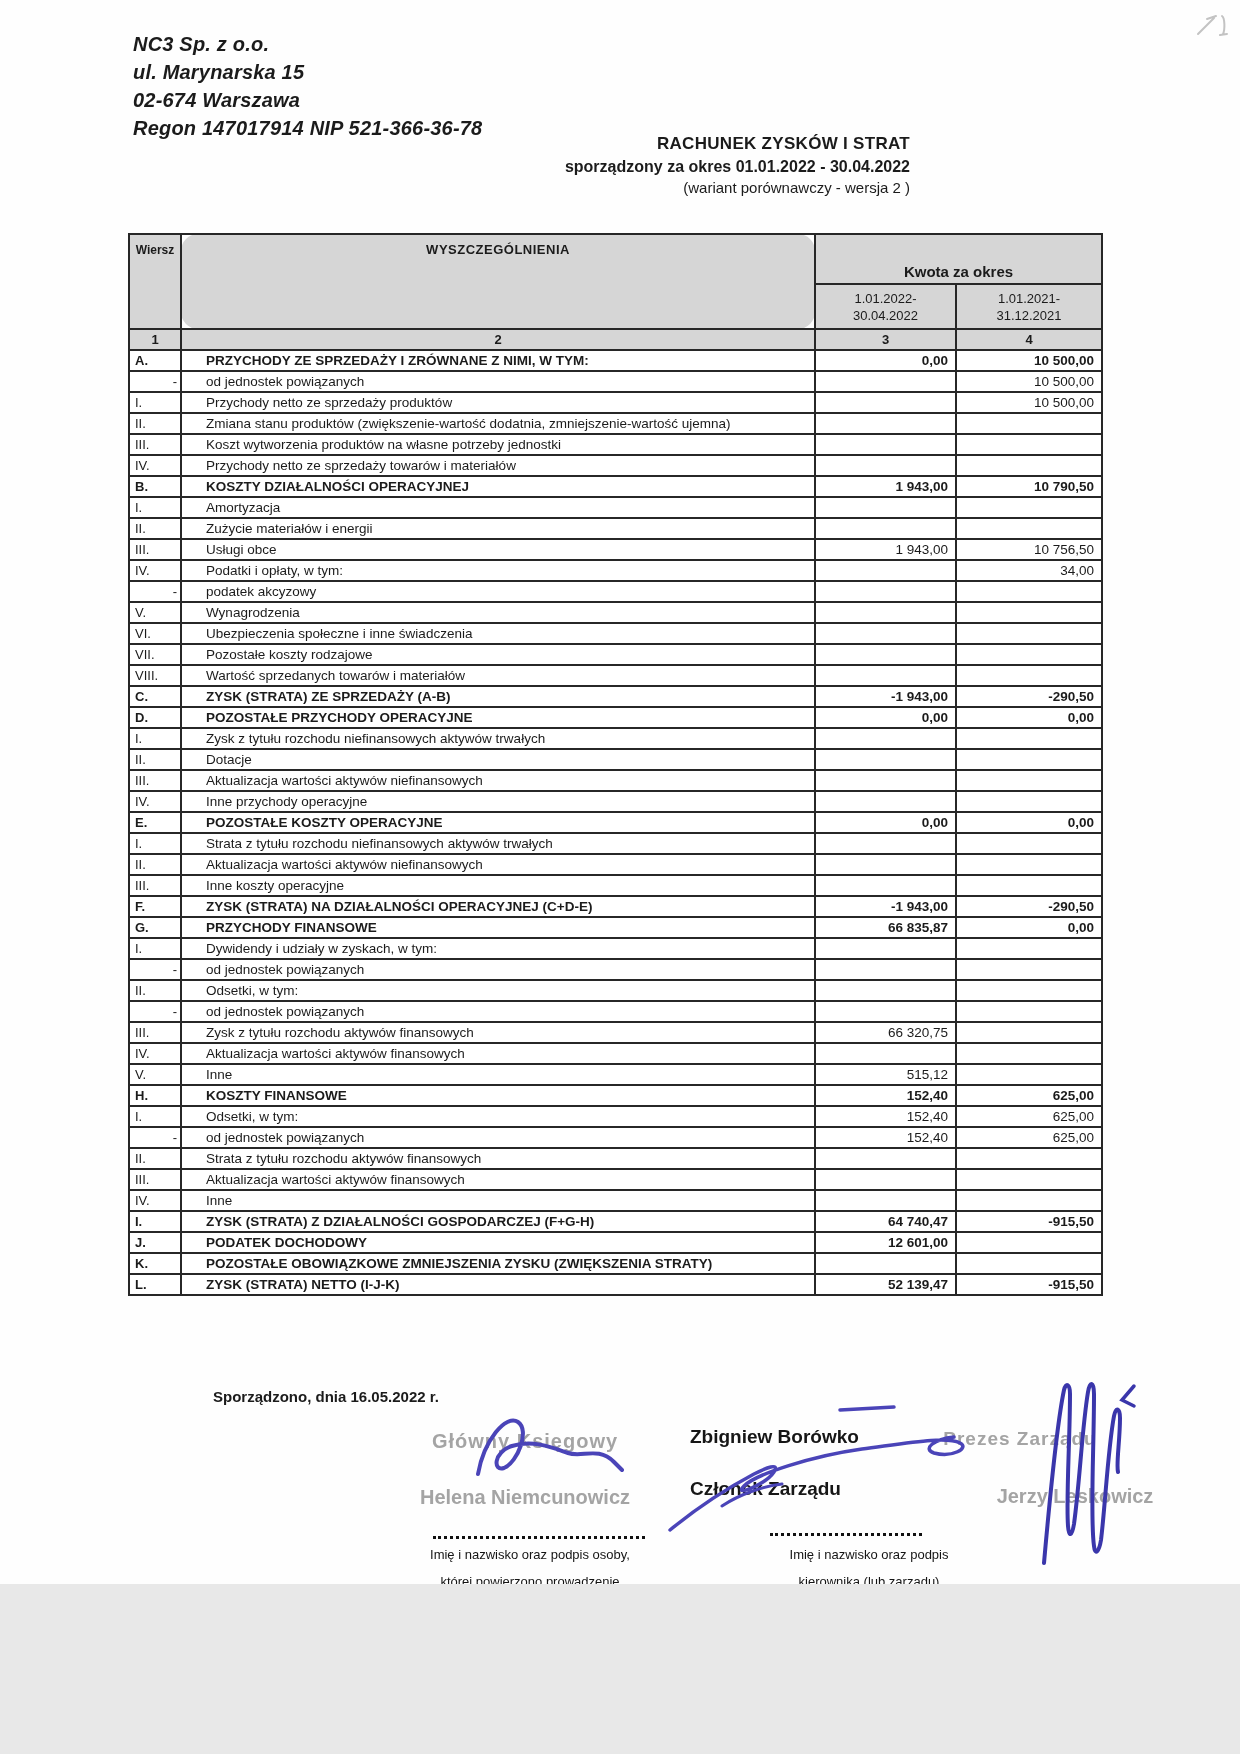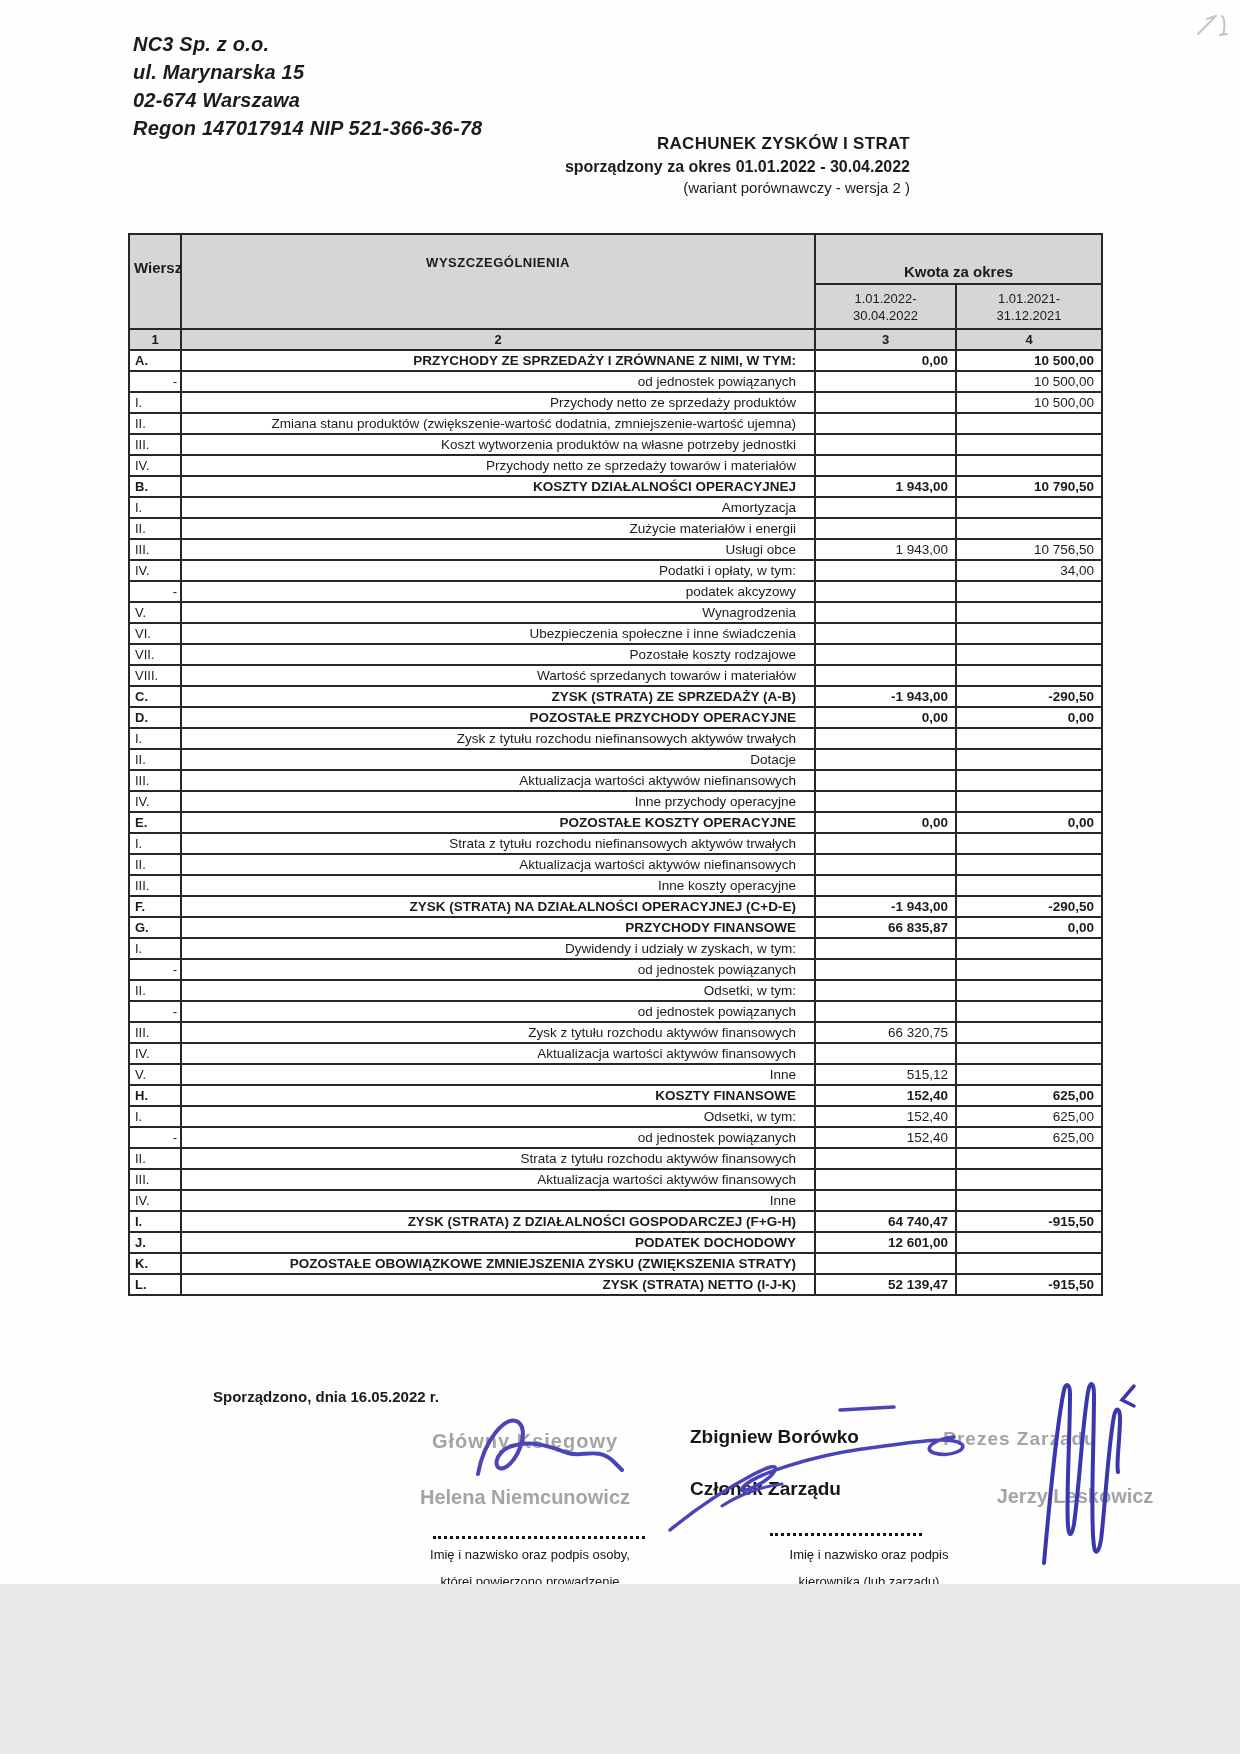--- a/index.html
+++ b/index.html
@@ -22,30 +22,30 @@
 
   
   table.pl {
     position:absolute; left:128px; top:233px; width:973px;
     border-collapse:collapse; table-layout:fixed;
   }
   table.pl th, table.pl td {
     border:2px solid #272727; overflow:hidden; white-space:nowrap;
   }
   thead th { background:#d6d6d6; font-size:13px; padding:2px 4px; }
-  .th-wiersz  { vertical-align:top; padding-top:24px; font-size:15px; }
-  .th-details { vertical-align:top; padding-top:20px; letter-spacing:0.5px; }
+  .th-wiersz  { vertical-align:top; padding-top:8px; font-size:12px; }
+  .th-details { vertical-align:top; padding-top:7px; letter-spacing:0.5px;border-radius:17px; }
   .th-kwota   { height:43px; vertical-align:bottom; font-size:15px; padding-bottom:3px; }
   .th-period  { height:39px; font-weight:normal; font-size:13px; line-height:17px; vertical-align:middle; }
   .num-row th { height:15px; font-size:13px; }
 
   tbody td { height:19px; font-size:13.5px; background:#fff; }
   td.c-w     { padding:0 3px 0 5px; font-size:13px; text-align:left; }
   td.c-w.dash{ text-align:right; padding-right:3px; }
-  td.c-label { padding:0 18px; text-align:right; }
+  td.c-label { padding:0 24px; text-align:left; }
   td.c-v     { padding:0 7px; text-align:right; }
   tr.section-row td { font-weight:bold; }
 
   
   .prepared { position:absolute; left:213px; top:1388px; font-size:15px; font-weight:bold; }
 
   .stamp { position:absolute; color:#a4a4a4; font-weight:bold; text-align:center; z-index:1; }
   .sig-left-role  { left:380px; top:1430px; width:290px; font-size:20px; letter-spacing:1px; }
   .sig-left-name  { left:370px; top:1486px; width:310px; font-size:20px; }
   .sig-right-role { left:905px; top:1428px; width:230px; font-size:19px; letter-spacing:1px; }

